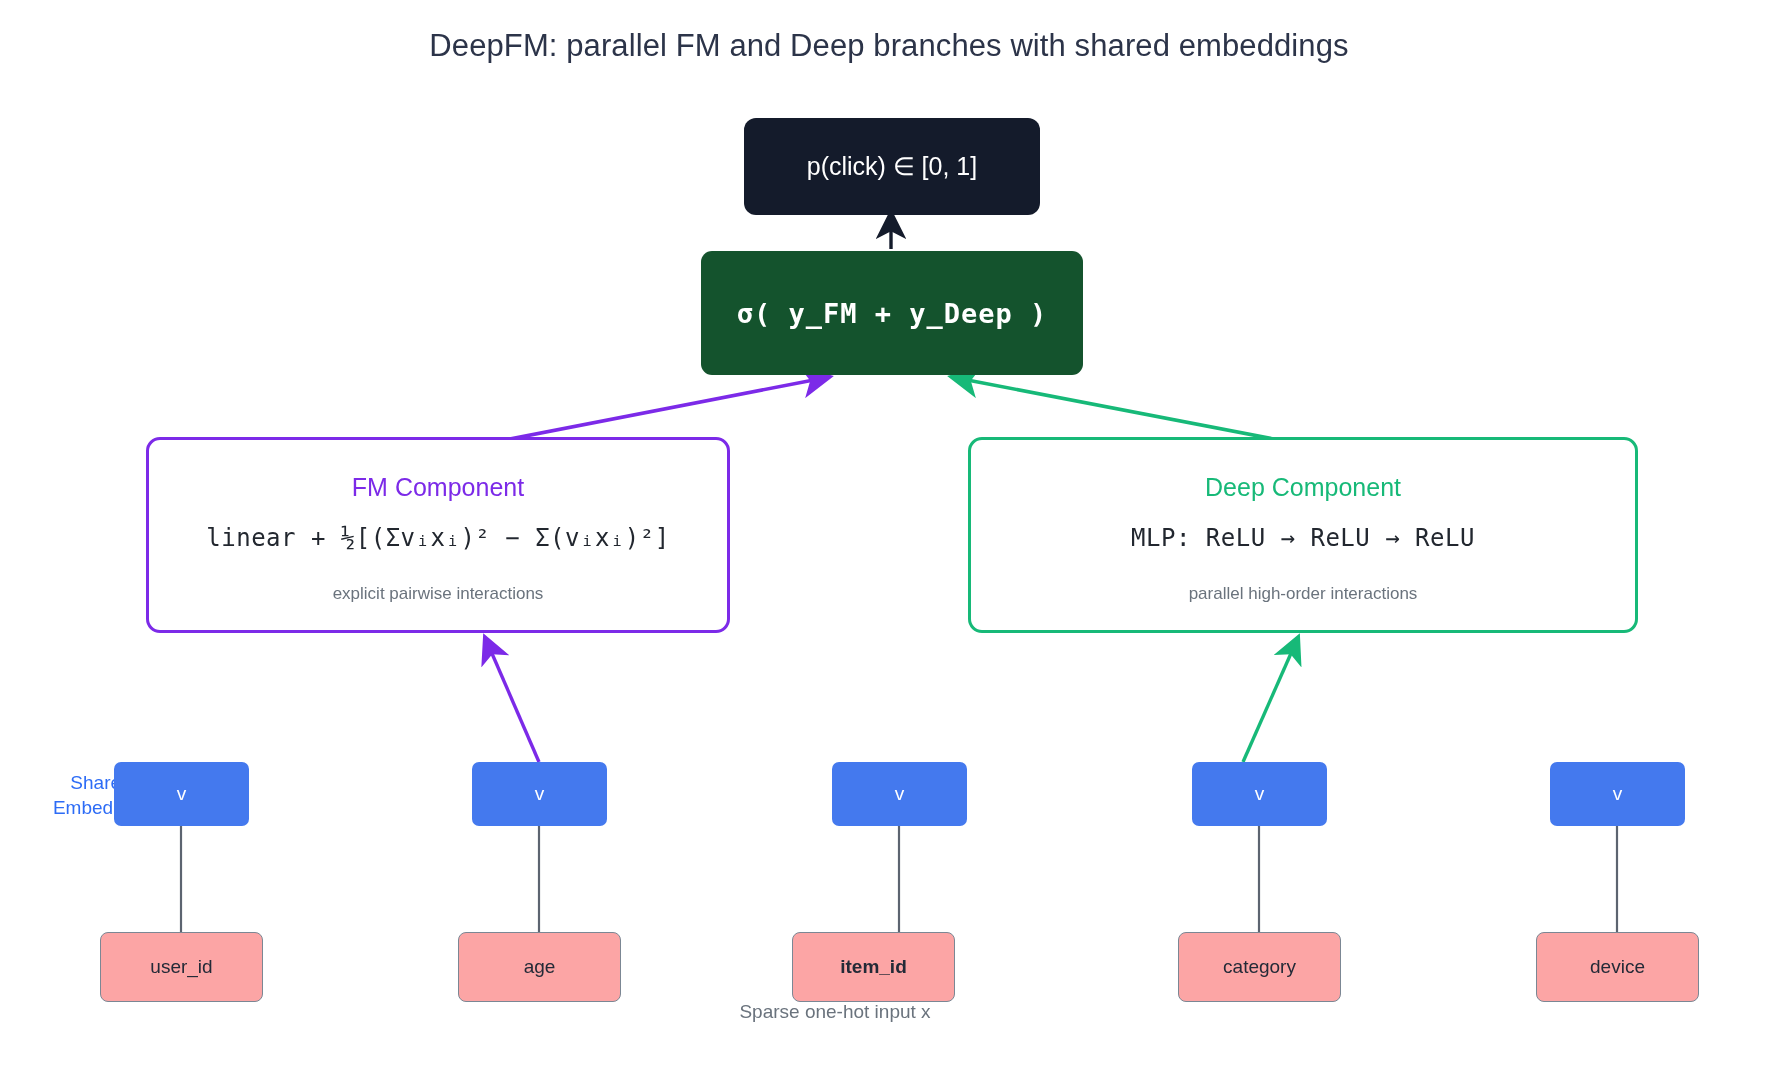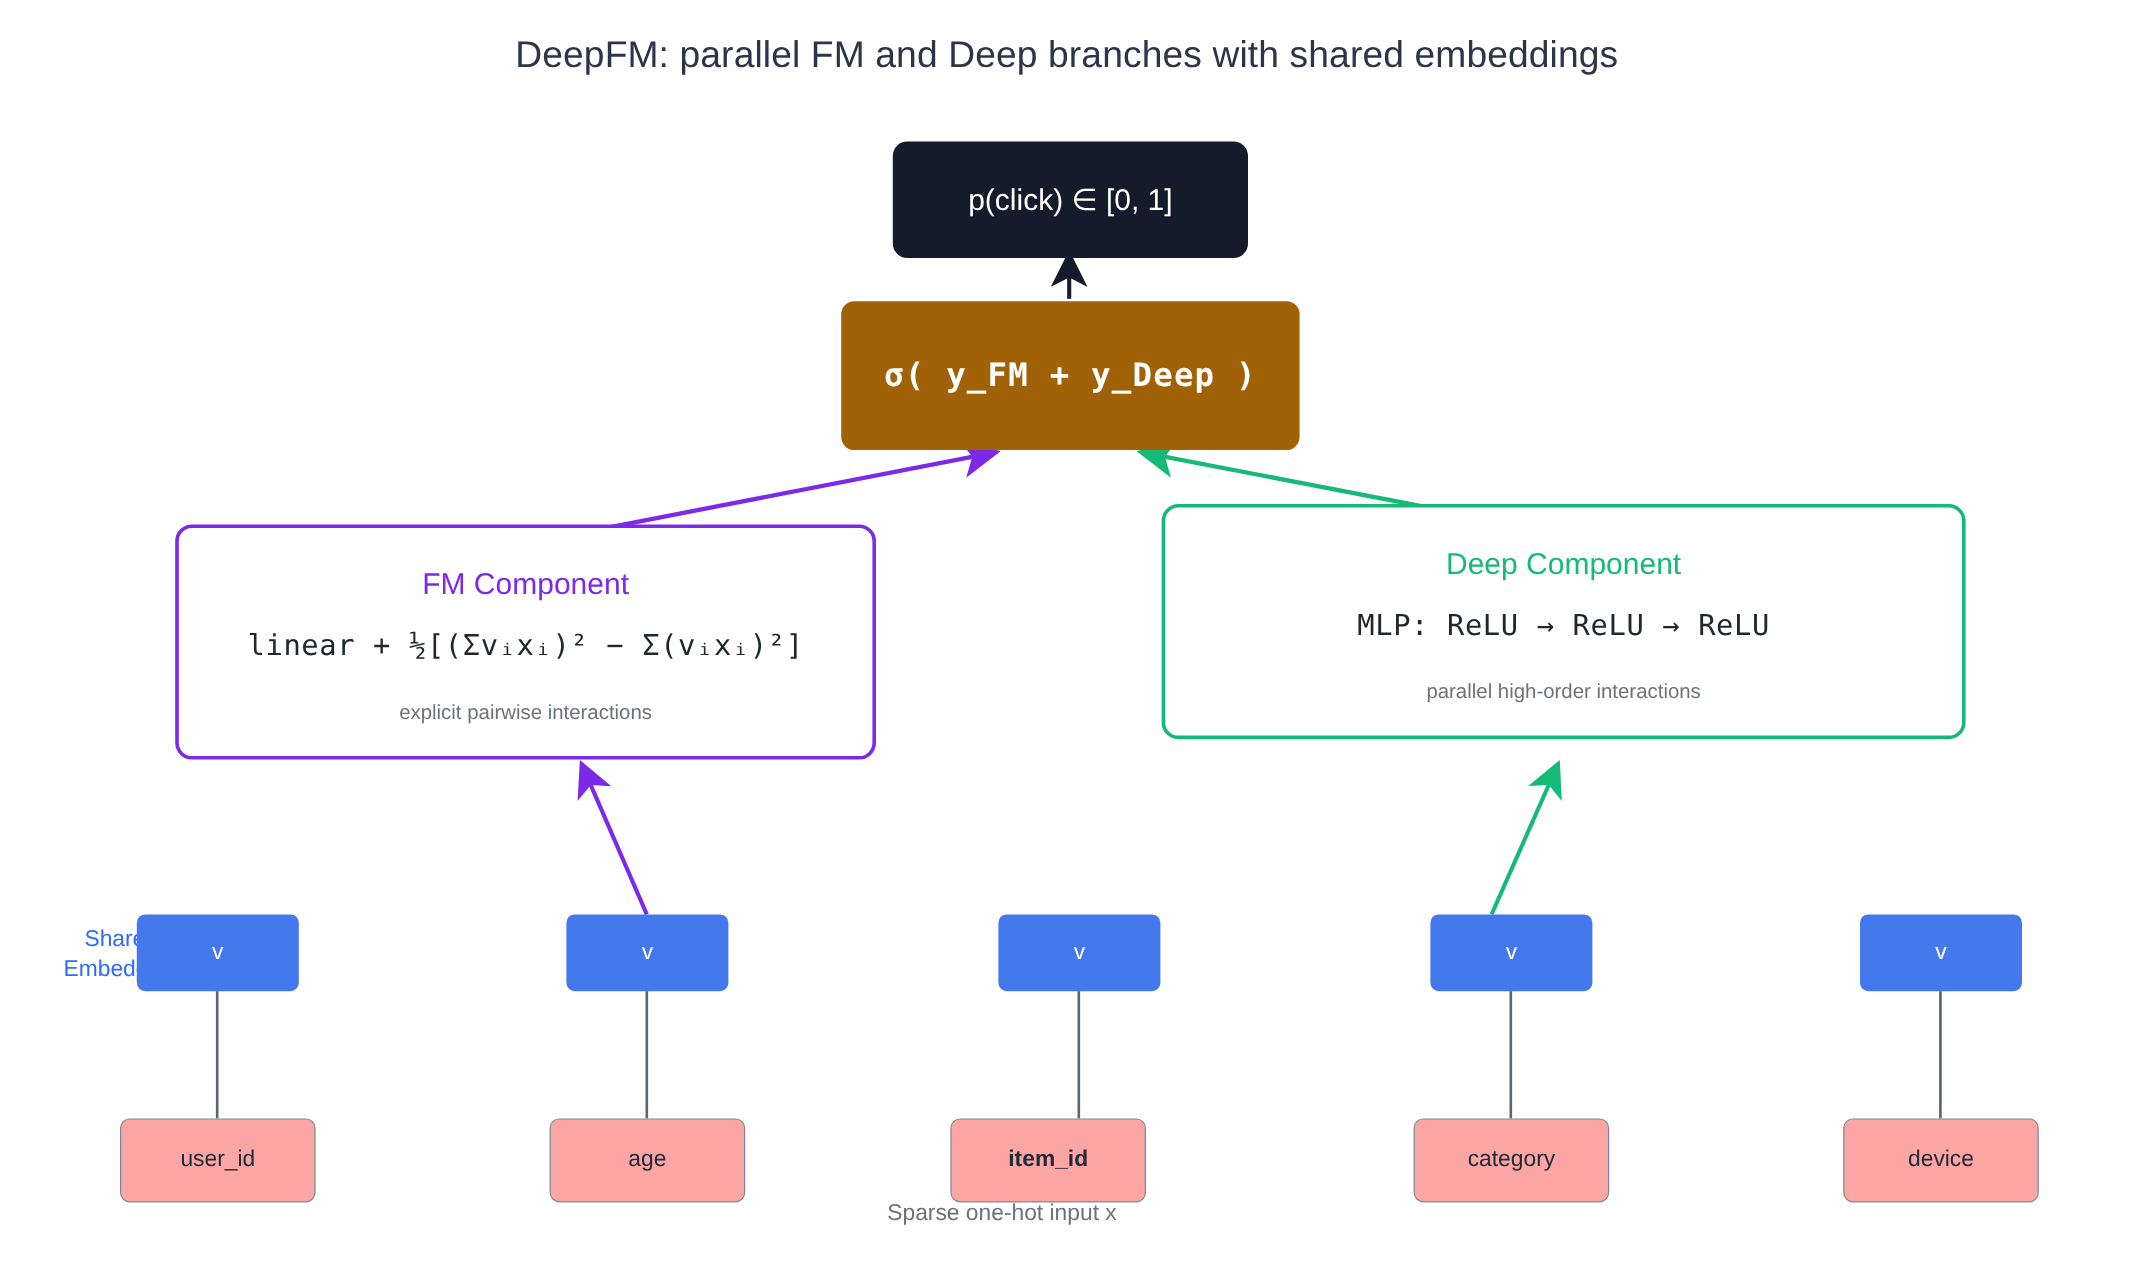--- a/index.html
+++ b/index.html
@@ -58,21 +58,21 @@
     color: #ffffff;
     font-size: 25px;
   }
 
   
   #sigmoid-node {
     left: 701px;
     top: 251px;
     width: 382px;
     height: 124px;
-    background: #a16207;
+    background: #14532d;
     border-radius: 11px;
     color: #ffffff;
     font-family: "DejaVu Sans Mono", "Liberation Mono", monospace;
     font-weight: bold;
     font-size: 27px;
     letter-spacing: 1px;
   }
 
   
   .component {
@@ -100,21 +100,21 @@
   #fm-node {
     left: 146px;
     top: 437px;
     width: 584px;
     height: 196px;
     border-color: #7c2ae8;
   }
   #fm-node .comp-title { color: #7c2ae8; }
   #deep-node {
     left: 968px;
-    top: 420px;
+    top: 437px;
     width: 670px;
     height: 196px;
     border-color: #17b978;
   }
   #deep-node .comp-title { color: #17b978; }
 
   
   .embed-node {
     width: 135px;
     height: 64px;

